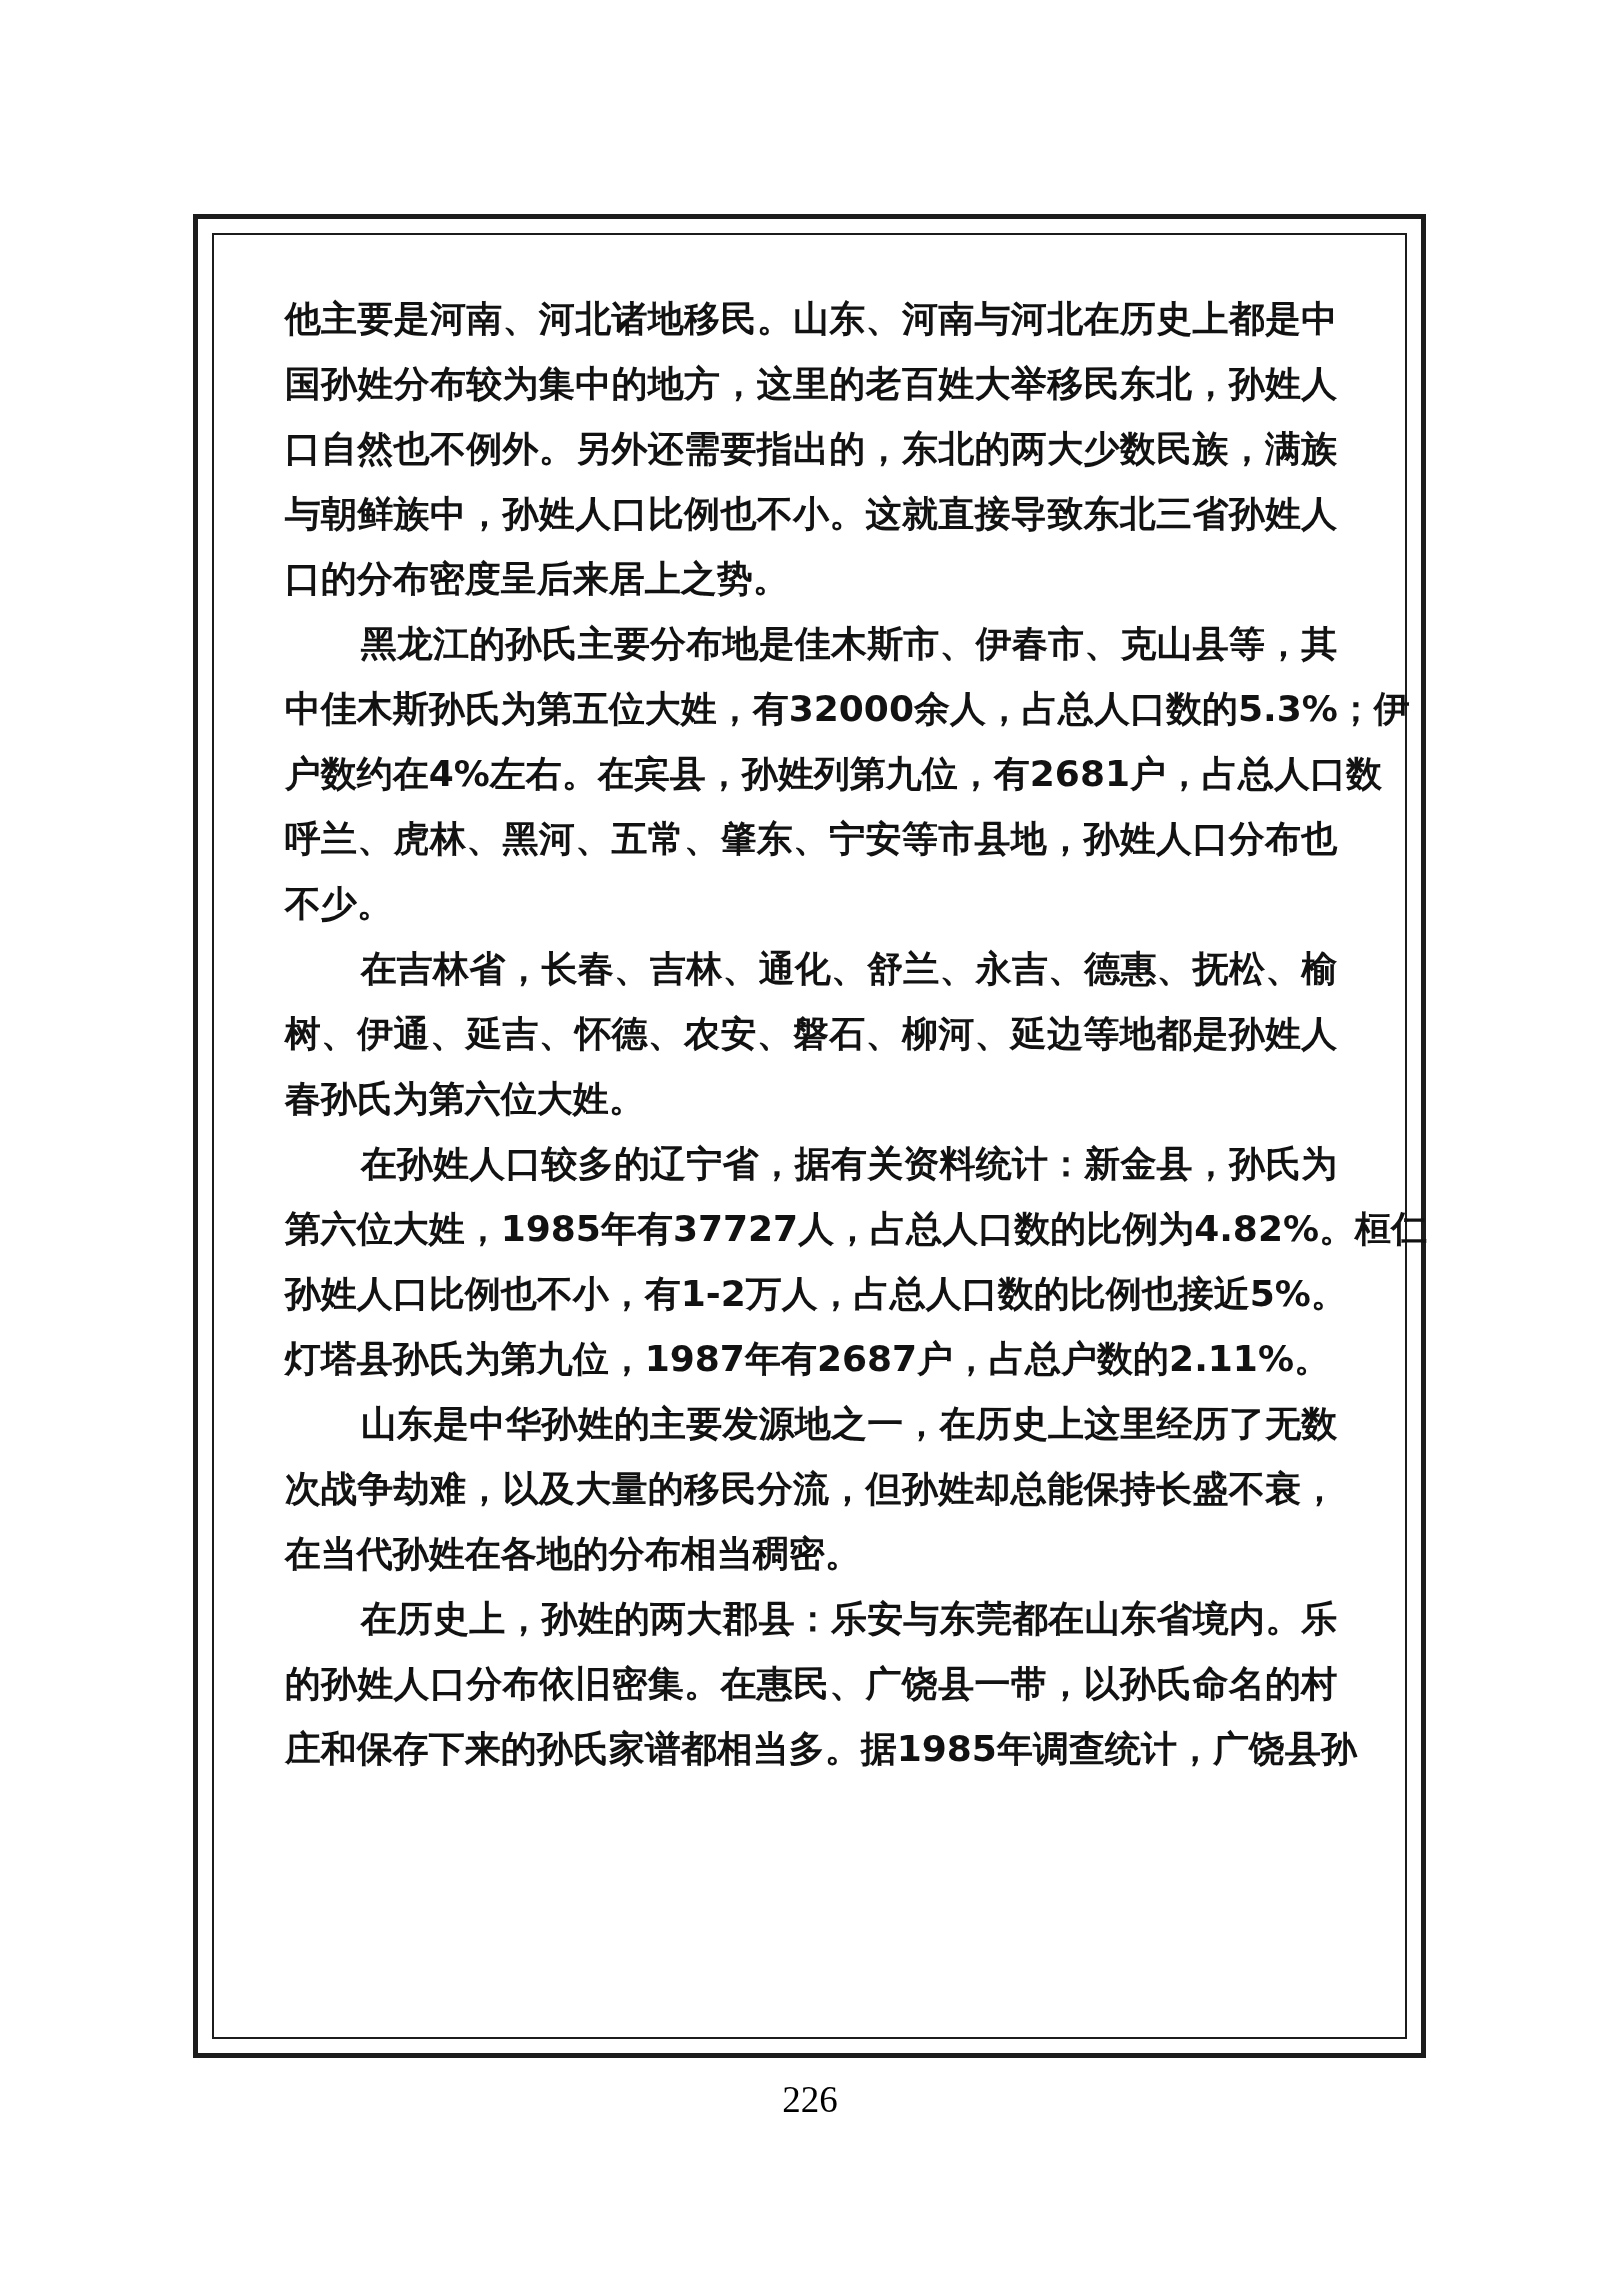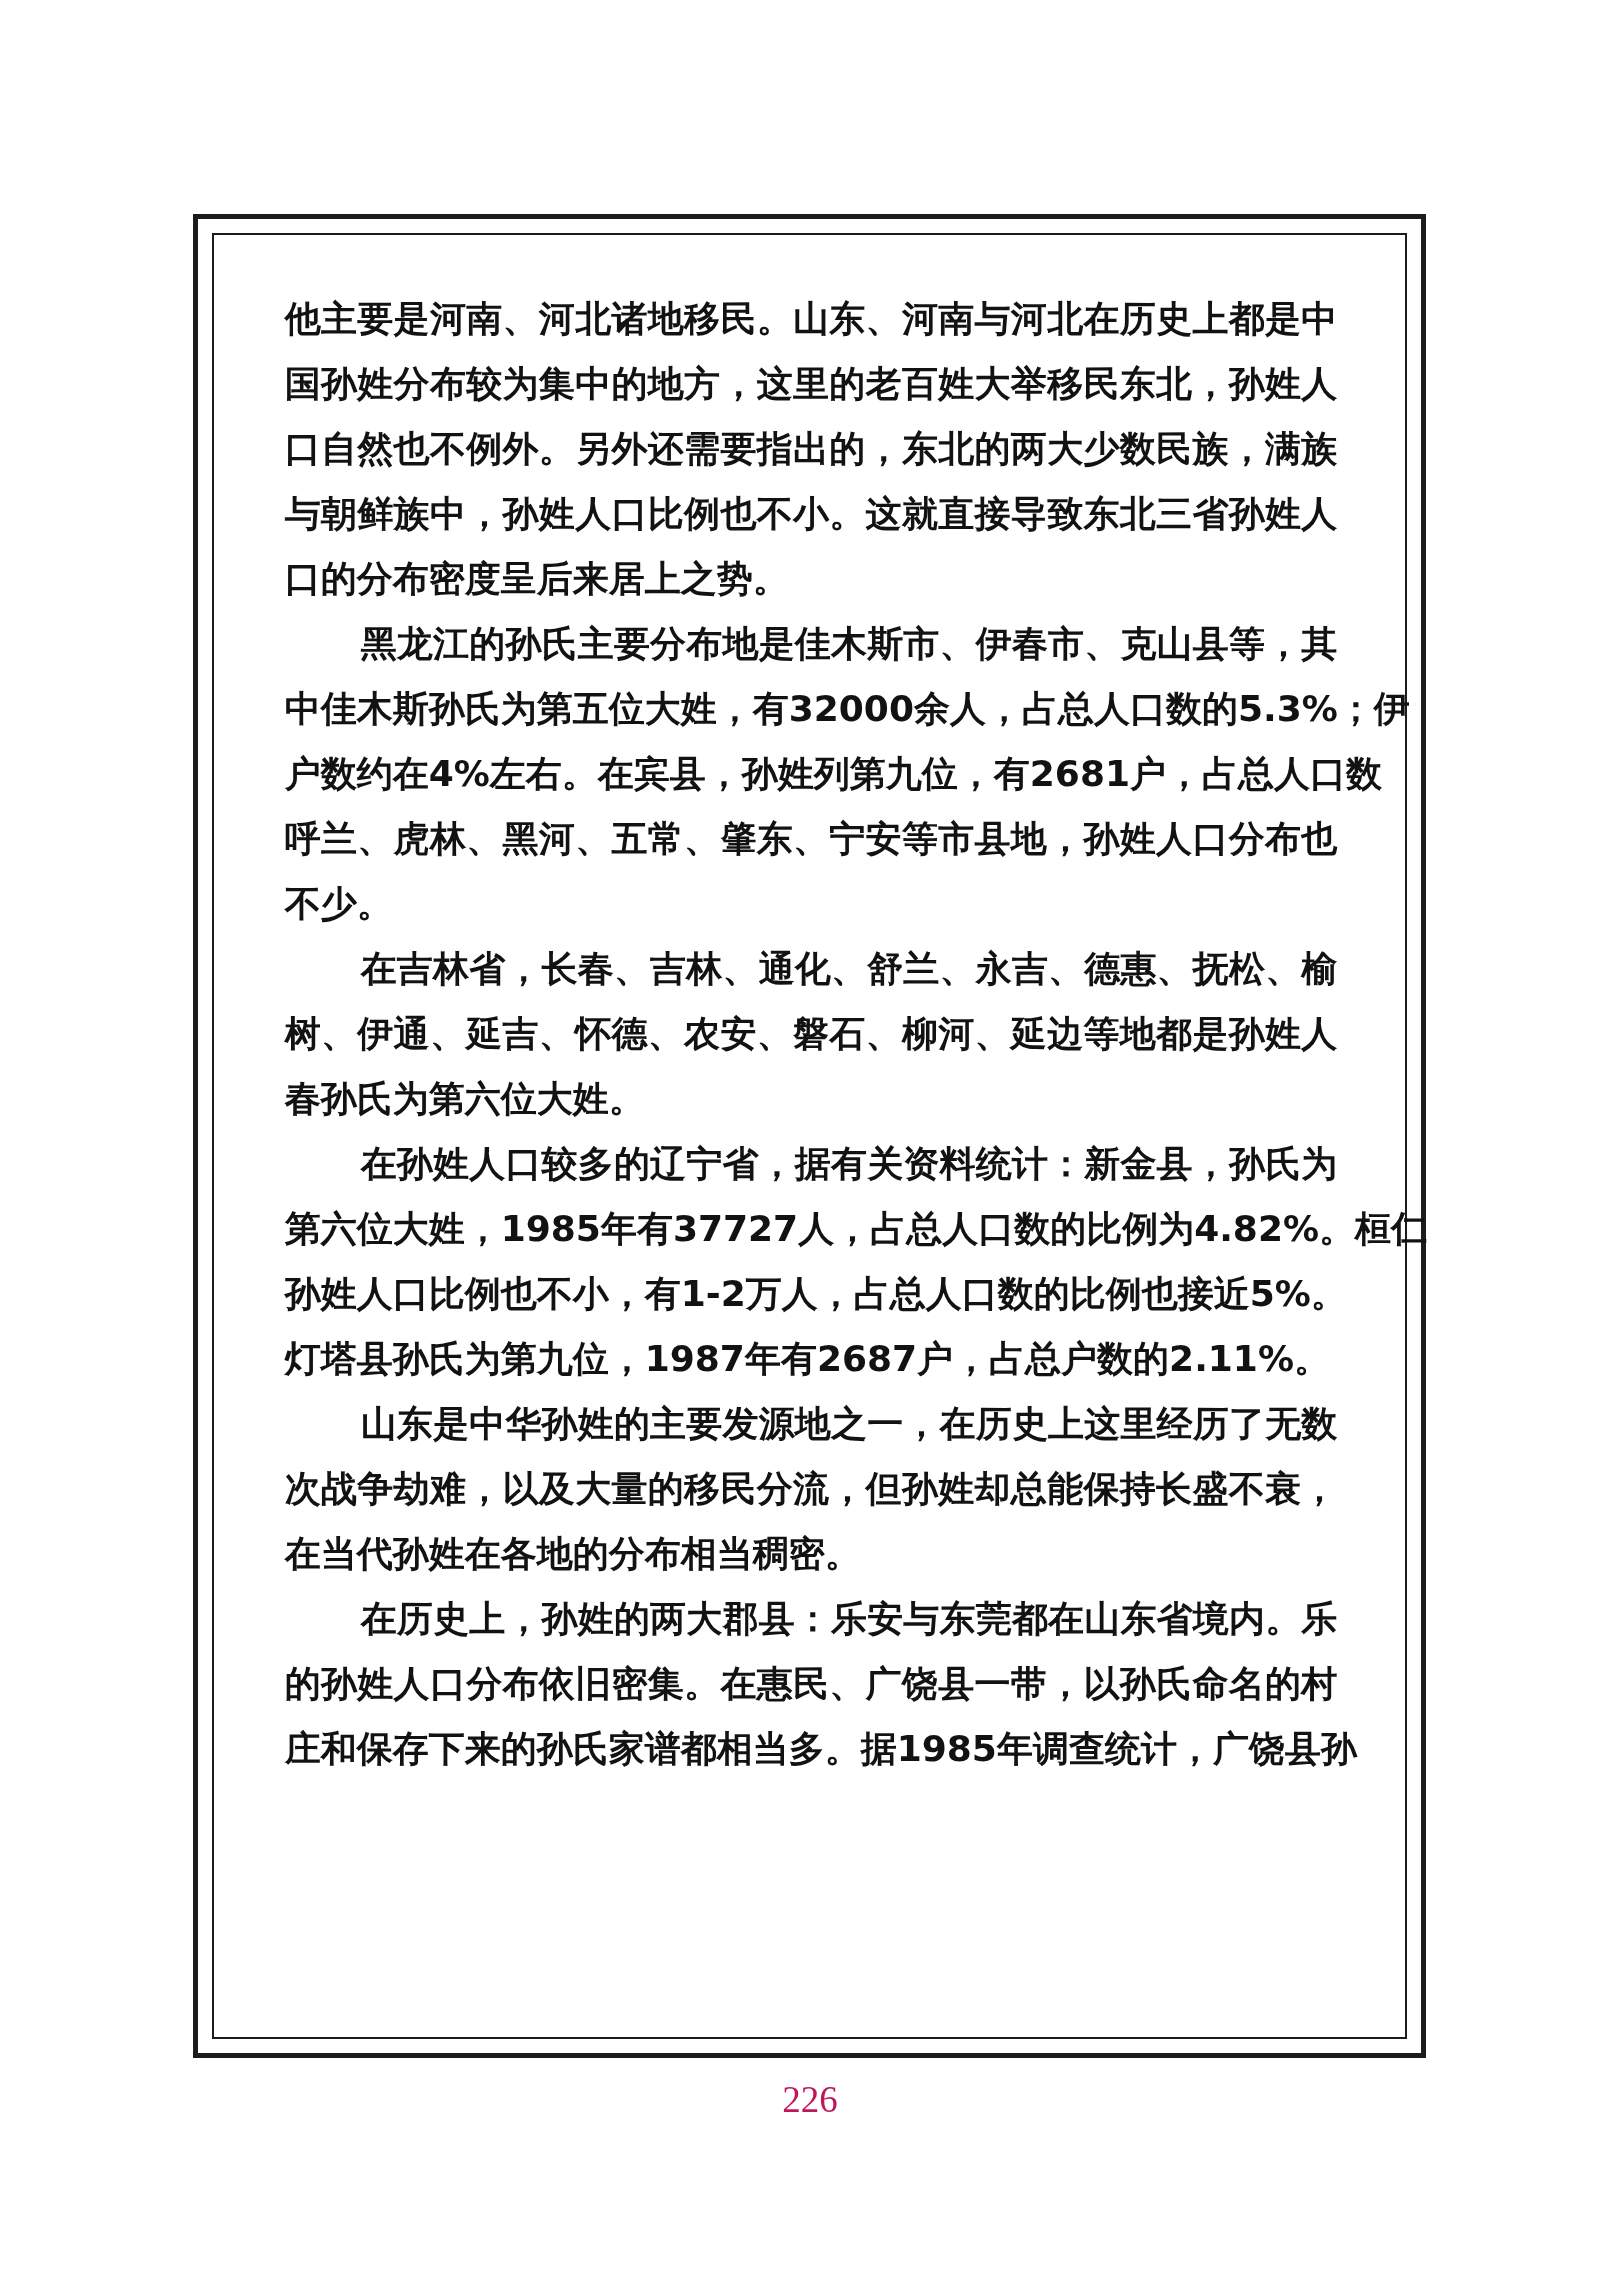--- a/index.html
+++ b/index.html
@@ -58,21 +58,21 @@
     text-align-last: left;
   }
   .page-number {
     position: absolute;
     left: 0;
     right: 0;
     top: 2078px;
     text-align: center;
     font-family: "Liberation Serif", "DejaVu Serif", serif;
     font-size: 37px;
-    color: #be185d;
+    color: #000000;
   }
 </style>
 </head>
 <body>
 
 <div class="page">
   <div class="outer-frame">
     <div class="inner-frame">
       <div class="text-block">
         <div class="line">他主要是河南、河北诸地移民。山东、河南与河北在历史上都是中</div>

